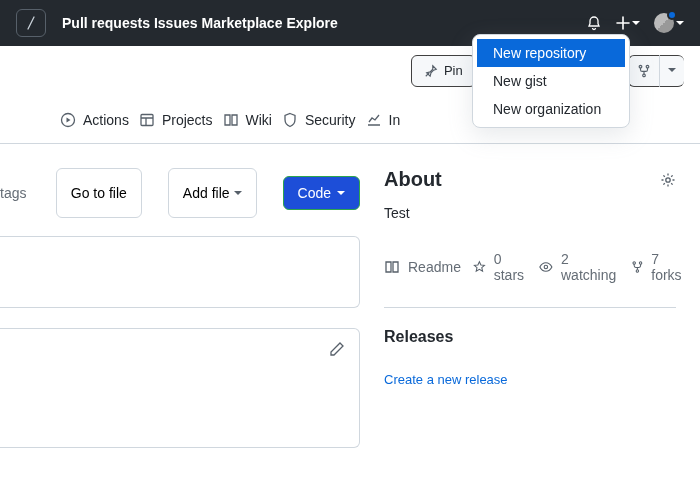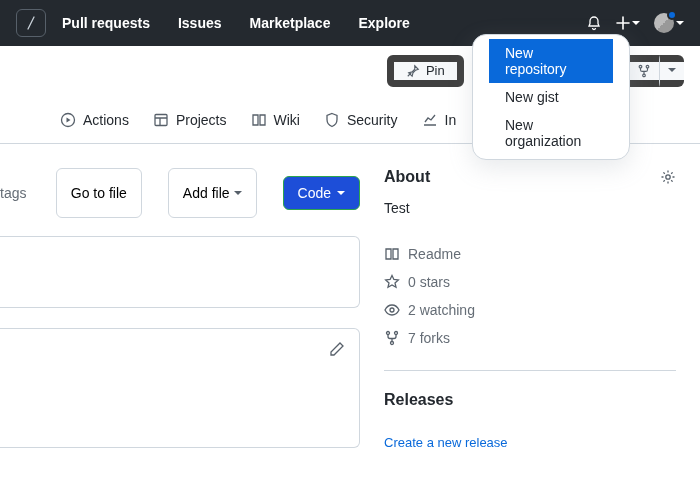--- a/index.html
+++ b/index.html
@@ -30,21 +30,21 @@
     border-radius: 6px;
     display: flex;
     align-items: center;
     justify-content: center;
     margin-right: 16px;
     font-size: 14px;
     color: #c9d1d9;
   }
   .navlinks {
     display: flex;
-    gap: 28px;
+    gap: 4px;
     font-weight: 600;
     font-size: 14px;
     flex: 1;
   }
   .navlinks span { color: #fff; cursor: pointer; }
   .top-right {
     display: flex;
     align-items: center;
     gap: 14px;
   }
@@ -62,23 +62,23 @@
   }
 
   
   .dropdown {
     position: absolute;
     top: 34px;
     left: 472px;
     width: 158px;
     background: #fff;
     border: 1px solid #d0d7de;
-    border-radius: 14px;
+    border-radius: 8px;
     box-shadow: 0 8px 24px rgba(140,149,159,0.2);
-    padding: 4px 16px;
+    padding: 4px 4px;
     z-index: 100;
   }
   .dropdown-item {
     padding: 6px 16px;
     font-size: 14px;
     cursor: pointer;
   }
   .dropdown-item.active {
     background: #0969da;
     color: #fff;
@@ -93,21 +93,21 @@
     gap: 8px;
     padding: 0 16px;
     border-bottom: 1px solid #d0d7de00;
   }
   .btn {
     display: inline-flex;
     align-items: center;
     gap: 6px;
     height: 32px;
     padding: 0 12px;
-    border: 7px solid #404040;
+    border: 1px solid #404040;
     border-radius: 6px;
     background: #f6f8fa;
     font-size: 13px;
     font-weight: 500;
     cursor: pointer;
     color: #24292f;
   }
   .btn .count {
     background: #eaeef2;
     border-radius: 10px;
@@ -119,21 +119,21 @@
   .btn-split {
     display: inline-flex;
   }
   .btn-split .btn { border-radius: 6px 0 0 6px; border-right: none; }
   .btn-split .btn.caret-only { border-radius: 0 6px 6px 0; border-left: 1px solid #d0d7de; padding: 0 8px; }
 
   
   .repo-tabs {
     display: flex;
     align-items: center;
-    gap: 24px;
+    gap: 10px;
     padding: 0 24px 0 60px;
     height: 48px;
     border-bottom: 1px solid #d0d7de;
   }
   .repo-tab {
     display: flex;
     align-items: center;
     gap: 7px;
     color: #24292f;
     font-size: 14px;
@@ -206,27 +206,27 @@
     top: 12px; right: 14px;
     color: #656d76;
     cursor: pointer;
   }
 
   
   .about-head {
     display: flex;
     align-items: center;
     font-weight: 600;
-    font-size: 16px;
+    font-size: 20px;
     margin-bottom: 14px;
   }
   .about-head .spacer { flex: 1; }
   .gear { color: #656d76; cursor: pointer; }
   .about-desc { margin-bottom: 30px; }
-  .meta-list { display: flex; flex-direction: column; gap: 12px; margin-bottom: 24px; }
+  .meta-list { display: flex; flex-direction: row; gap: 12px; margin-bottom: 24px; }
   .meta-item { display: flex; align-items: center; gap: 8px; color: #656d76; font-size: 14px; }
   .meta-item svg { color: #656d76; }
   .divider { border-top: 1px solid #d0d7de; margin: 8px 0 20px; }
   .releases-head { font-weight: 600; font-size: 16px; margin-bottom: 26px; }
   .muted { color: #656d76; font-size: 13px; margin-bottom: 4px; }
   .link { color: #0969da; font-size: 13px; cursor: pointer; }
 
   svg { display: block; }
 </style>
 </head>

